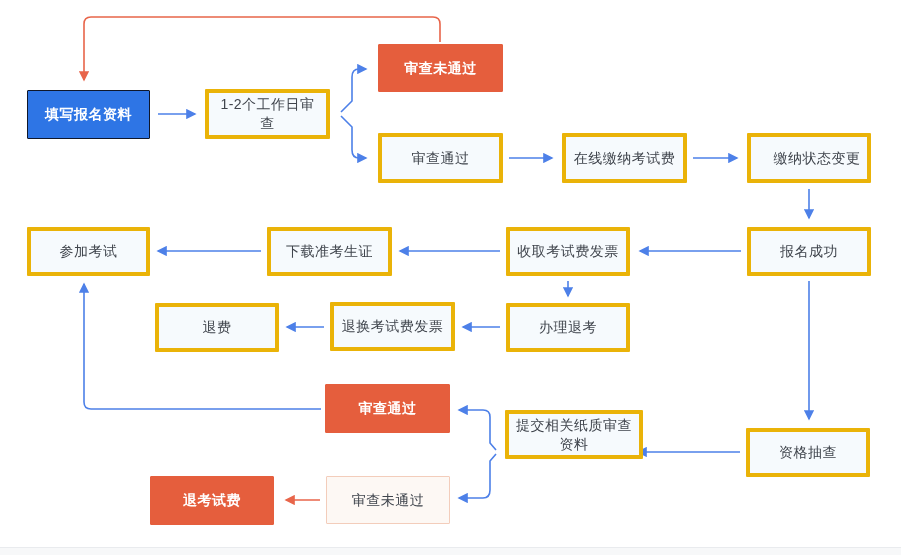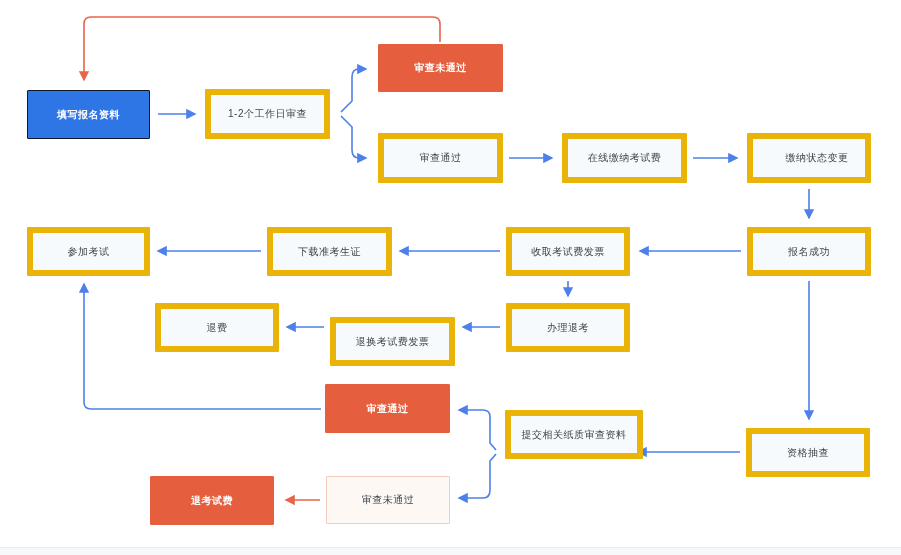--- a/index.html
+++ b/index.html
@@ -20,29 +20,29 @@
     width: 901px; height: 555px;
     pointer-events: none;
   }
 
   .node {
     position: absolute;
     display: flex;
     align-items: center;
     justify-content: center;
     text-align: center;
-    font-size: 10px;
+    font-size: 14px;
     line-height: 1.35;
     letter-spacing: 0.5px;
     border-radius: 1px;
     color: #3f444c;
   }
   .node.default {
     background: #f6fafd;
-    border: 6px solid #eab308;
+    border: 4px solid #eab308;
   }
   .node.primary {
     background: #2e75e5;
     border: 1px solid #0f172a;
     color: #ffffff;
     font-weight: bold;
   }
   .node.alert {
     background: #e55e3d;
     border: 1px solid #e55e3d;
@@ -130,21 +130,21 @@
     </div>
   <div class="node default" style="left:27px;  top:227px; width:123px; height:49px;">
       <span class="lbl">参加考试</span>
     </div>
   <div class="node default" style="left:267px; top:227px; width:125px; height:49px;">
       <span class="lbl">下载准考生证</span>
     </div>
   <div class="node default" style="left:506px; top:303px; width:124px; height:49px;">
       <span class="lbl">办理退考</span>
     </div>
-  <div class="node default" style="left:330px; top:317px; width:125px; height:49px;text-align:right;">
+  <div class="node default" style="left:330px; top:302px; width:125px; height:49px;text-align:right;">
       <span class="lbl">退换考试费发票</span>
     </div>
   <div class="node default" style="left:155px; top:303px; width:124px; height:49px;">
       <span class="lbl">退费</span>
     </div>
   <div class="node alert" style="left:325px; top:384px; width:125px; height:49px;">
       <span class="lbl">审查通过</span>
     </div>
   <div class="node default" style="left:505px; top:410px; width:138px; height:49px;">
       <span class="lbl">提交相关纸质审查资料</span>

